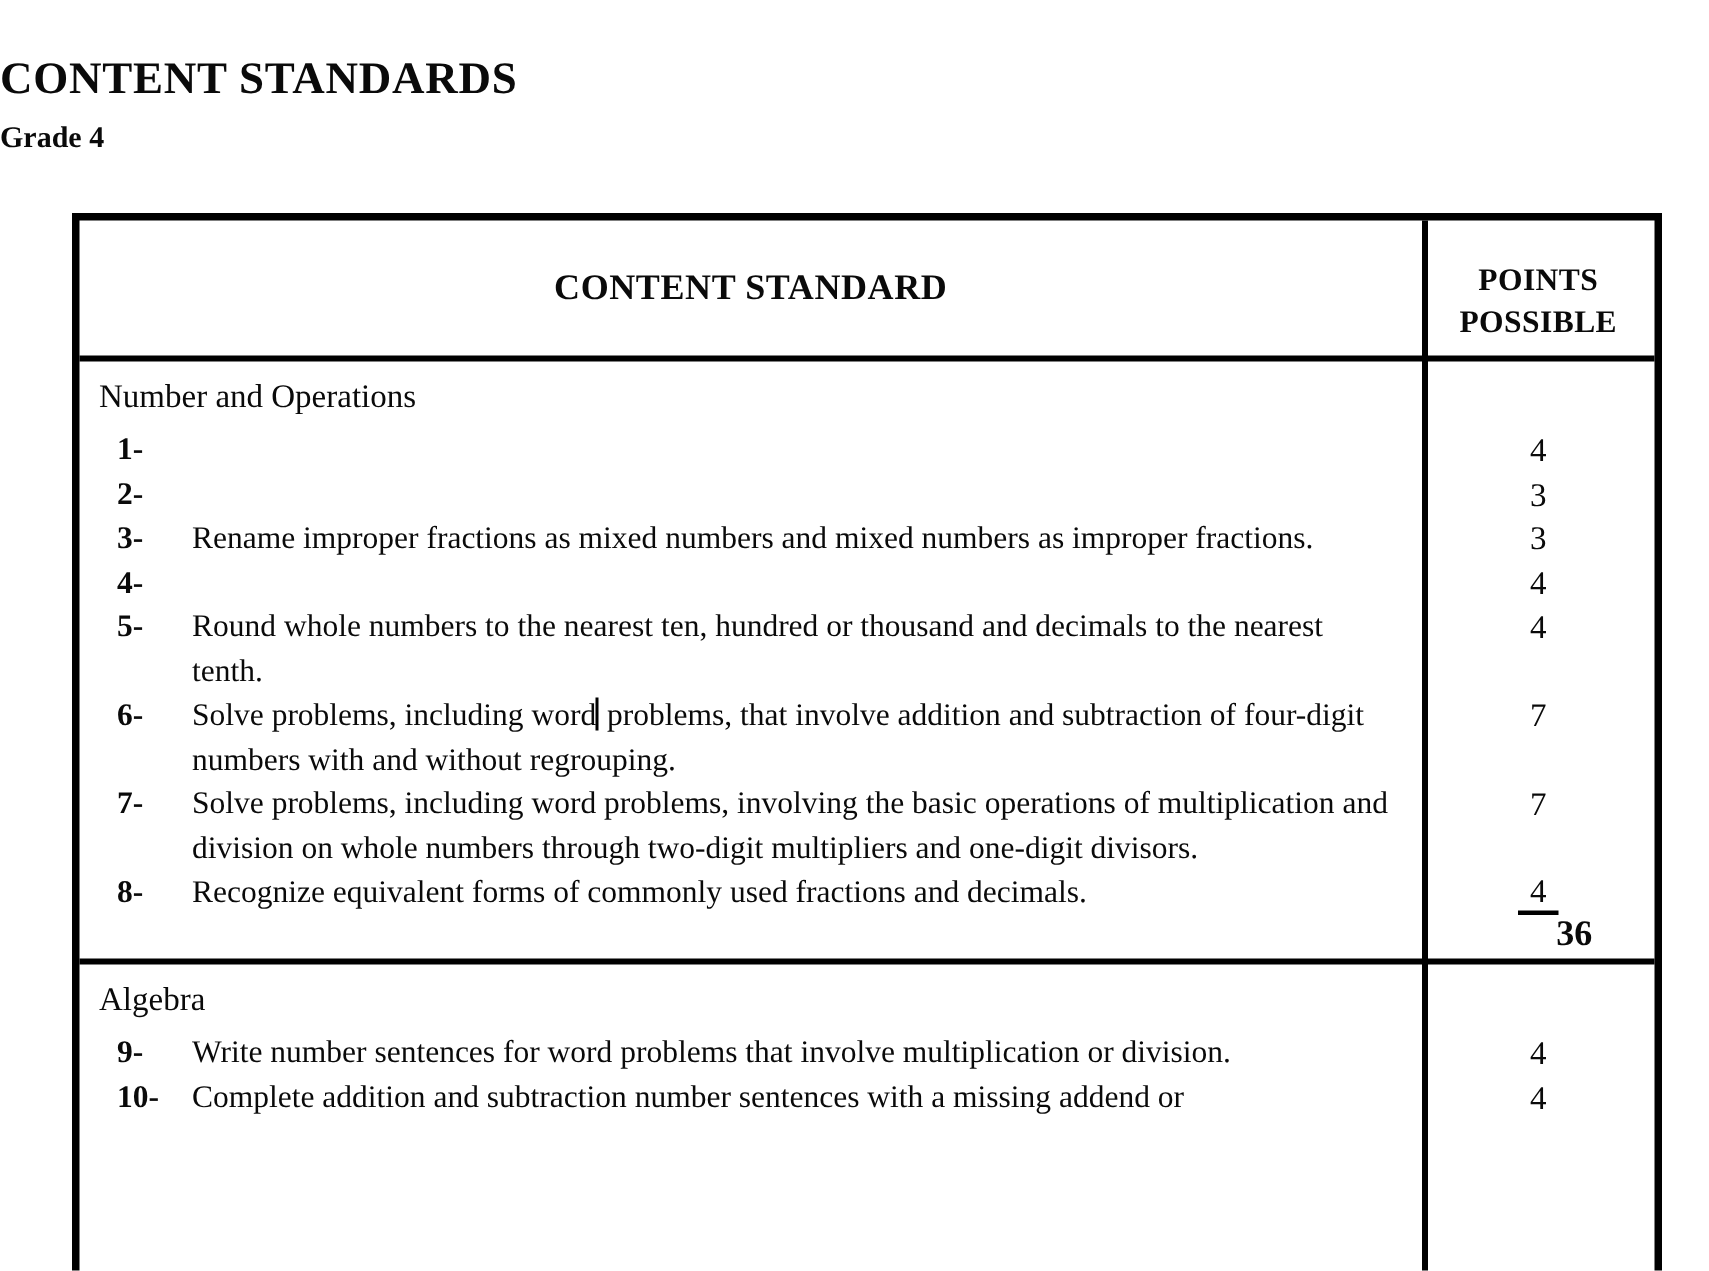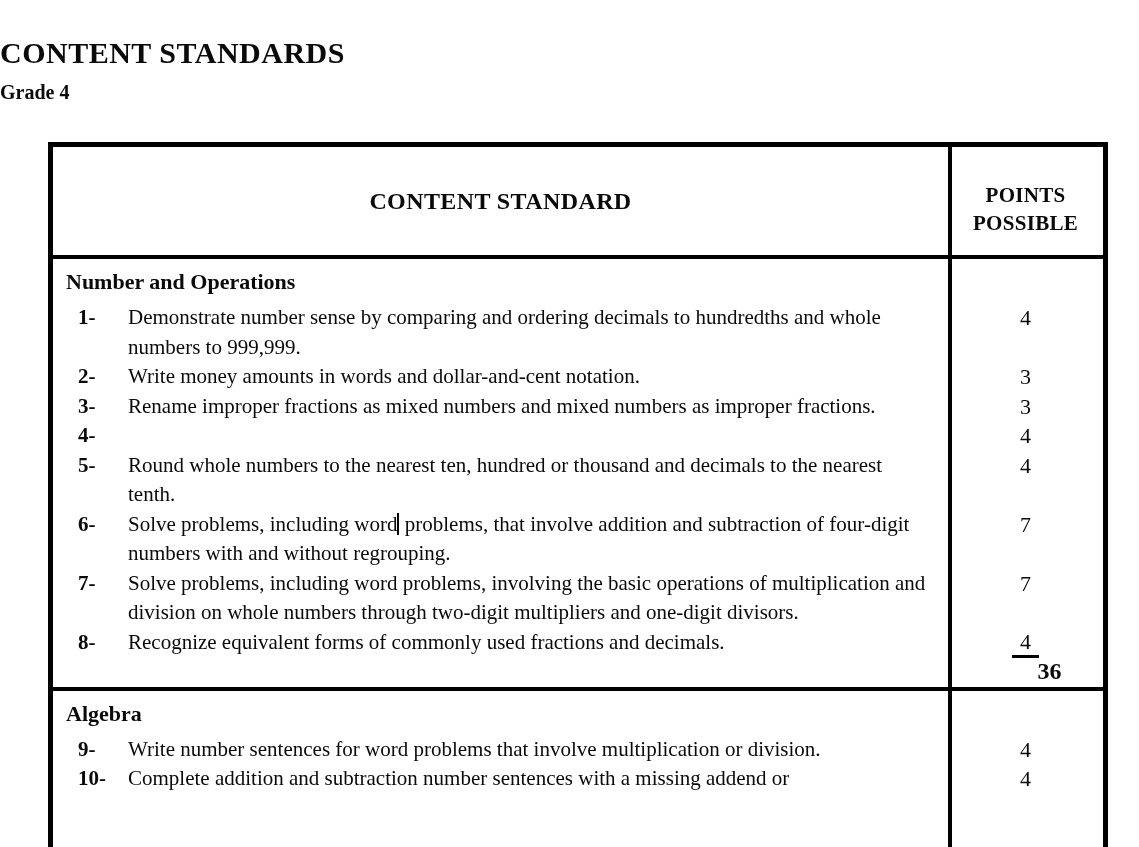--- a/index.html
+++ b/index.html
@@ -18,33 +18,33 @@
   .doc-table {
     position:absolute; left:48px; top:142px;
     width:1060px; min-height:830px;
     border:5px solid #000;
     background:#fff;
   }
   .v-divider {
     position:absolute; top:0; bottom:0; right:151px; width:4px;
     background:#000;
   }
-  .thead { display:flex; height:108px;align-items:center; }
+  .thead { display:flex; height:90px;align-items:center; }
   .th-content {
     flex:1; display:flex; align-items:center; justify-content:center;
     font-weight:bold; font-size:24px; letter-spacing:0.4px;
   }
   .th-points {
     width:155px; display:flex; flex-direction:column;
     align-items:center; justify-content:center;
     font-weight:bold; font-size:21px; line-height:28px; letter-spacing:0.3px;margin-top:16px;
   }
   .section { border-top:4px solid #000; padding:8px 0 2px 0; }
   .sec-title {
-    font-weight:bold; font-size:22px; line-height:30px;
+    font-weight:normal; font-size:22px; line-height:30px;
     padding-left:13px; margin-bottom:6px;
   }
   .item { display:flex; align-items:flex-start; }
   .item-num {
     flex:none; width:50px; margin-left:25px;
     font-weight:bold; font-size:21px; line-height:29.5px;
   }
   .item-text {
     flex:none; width:800px;
     font-size:21px; line-height:29.5px;
@@ -80,27 +80,25 @@
       <div>POINTS</div>
       <div>POSSIBLE</div>
     </div>
   </div>
 
   <div class="section">
     <div class="sec-title">Number and Operations</div>
 
     <div class="item">
       <div class="item-num">1-</div>
-      <div class="item-text">Demonstrate number sense by comparing and ordering decimals to hundredths and whole numbers to 999,999.</div>
       <div class="item-points">4</div>
     </div>
 
     <div class="item">
       <div class="item-num">2-</div>
-      <div class="item-text">Write money amounts in words and dollar-and-cent notation.</div>
       <div class="item-points">3</div>
     </div>
 
     <div class="item">
       <div class="item-num">3-</div>
       <div class="item-text">Rename improper fractions as mixed numbers and mixed numbers as improper fractions.</div>
       <div class="item-points">3</div>
     </div>
 
     <div class="item">

